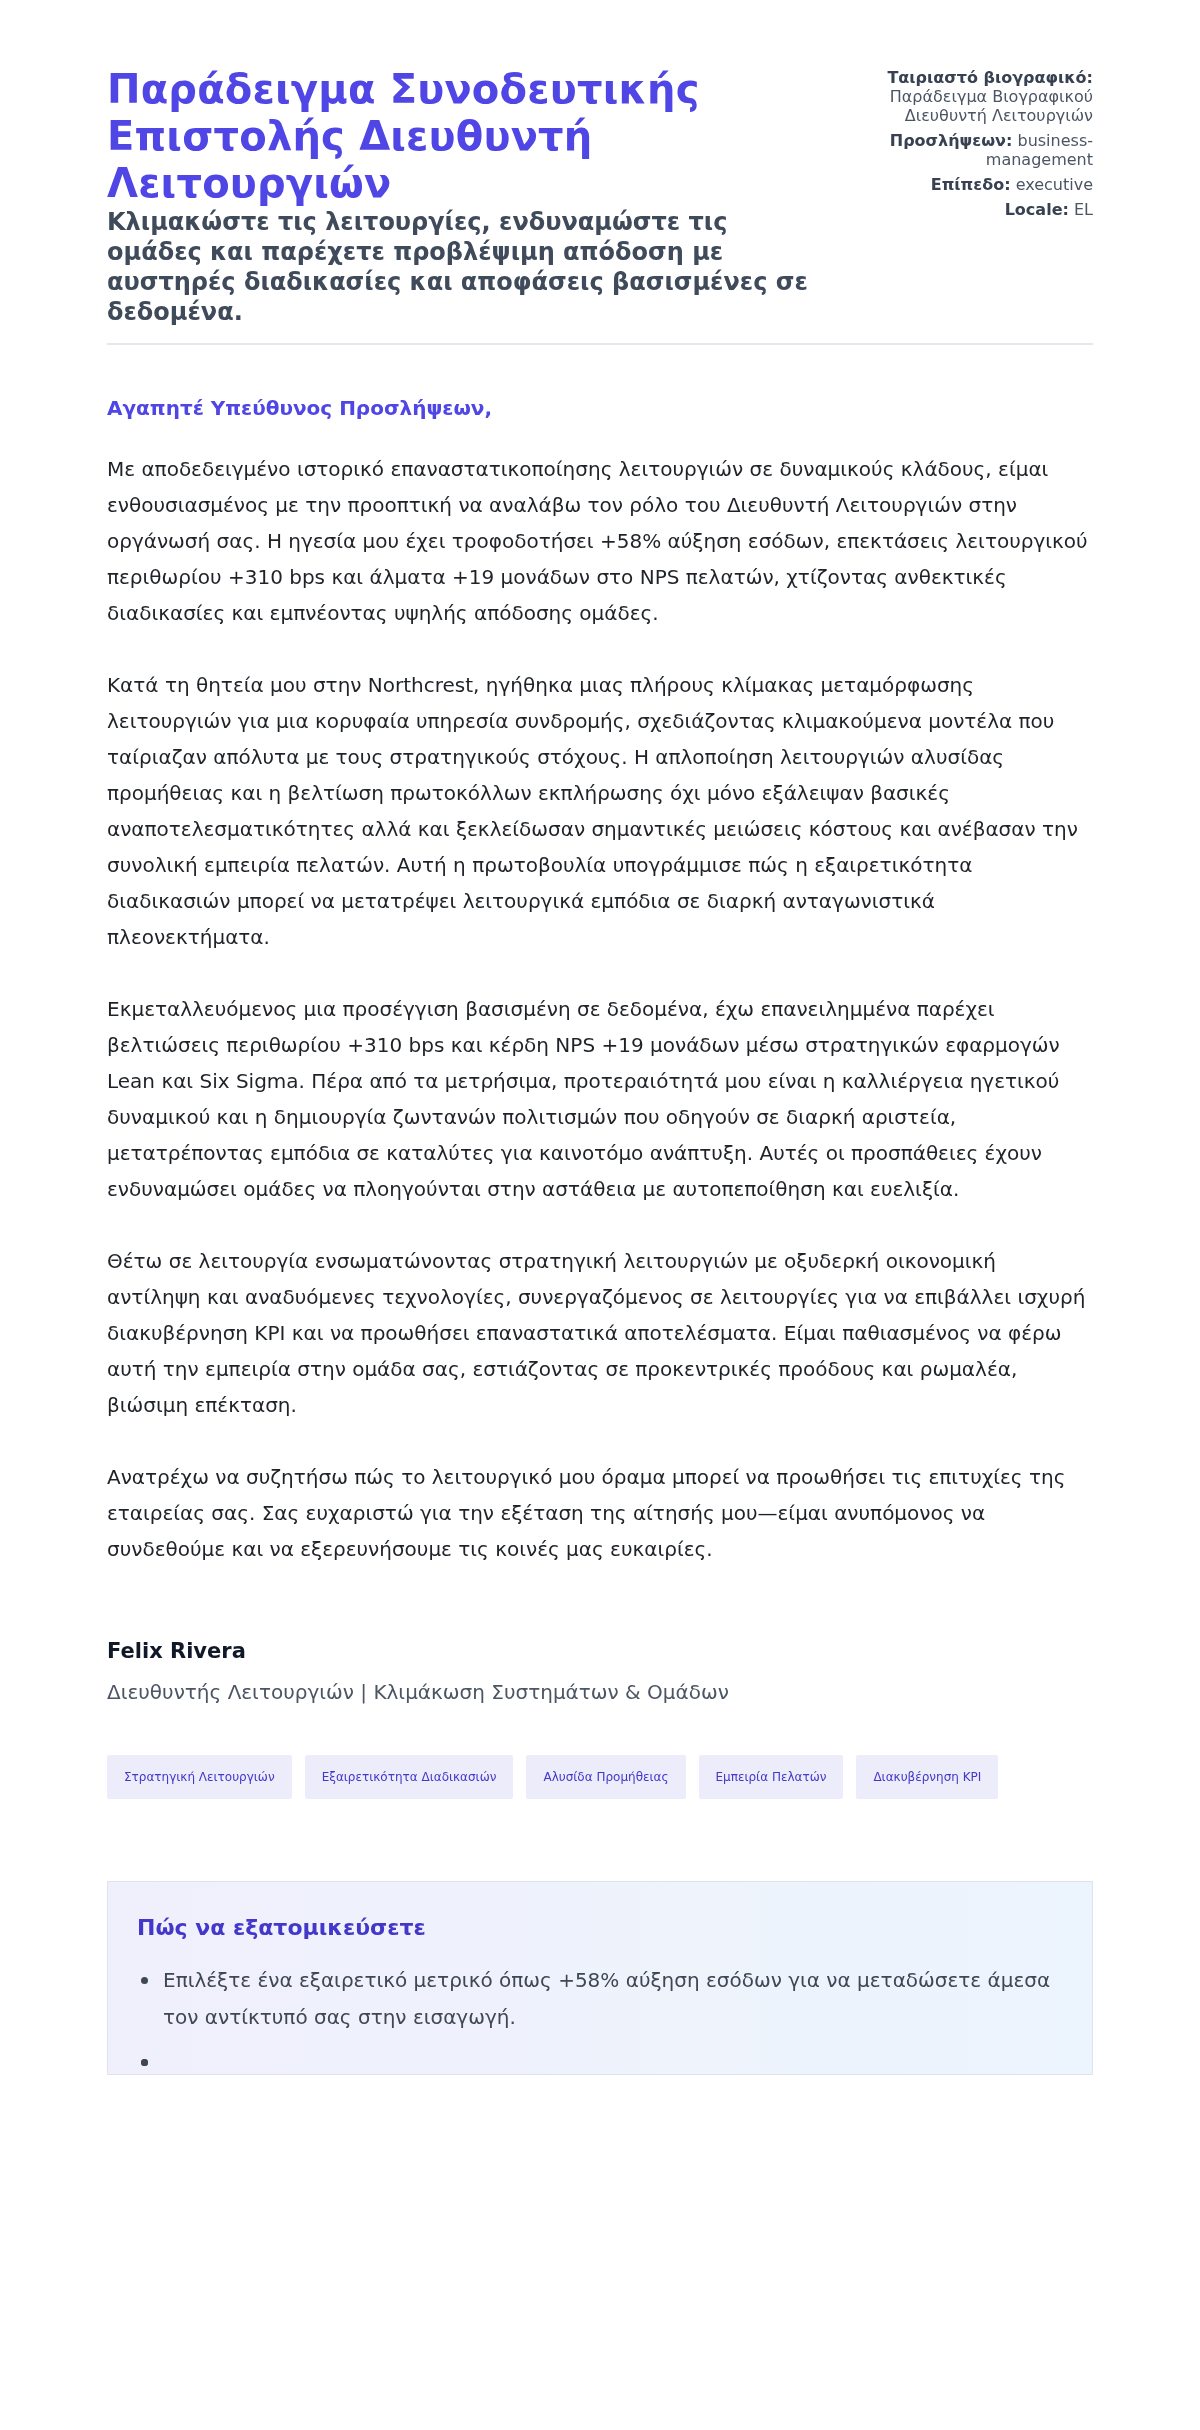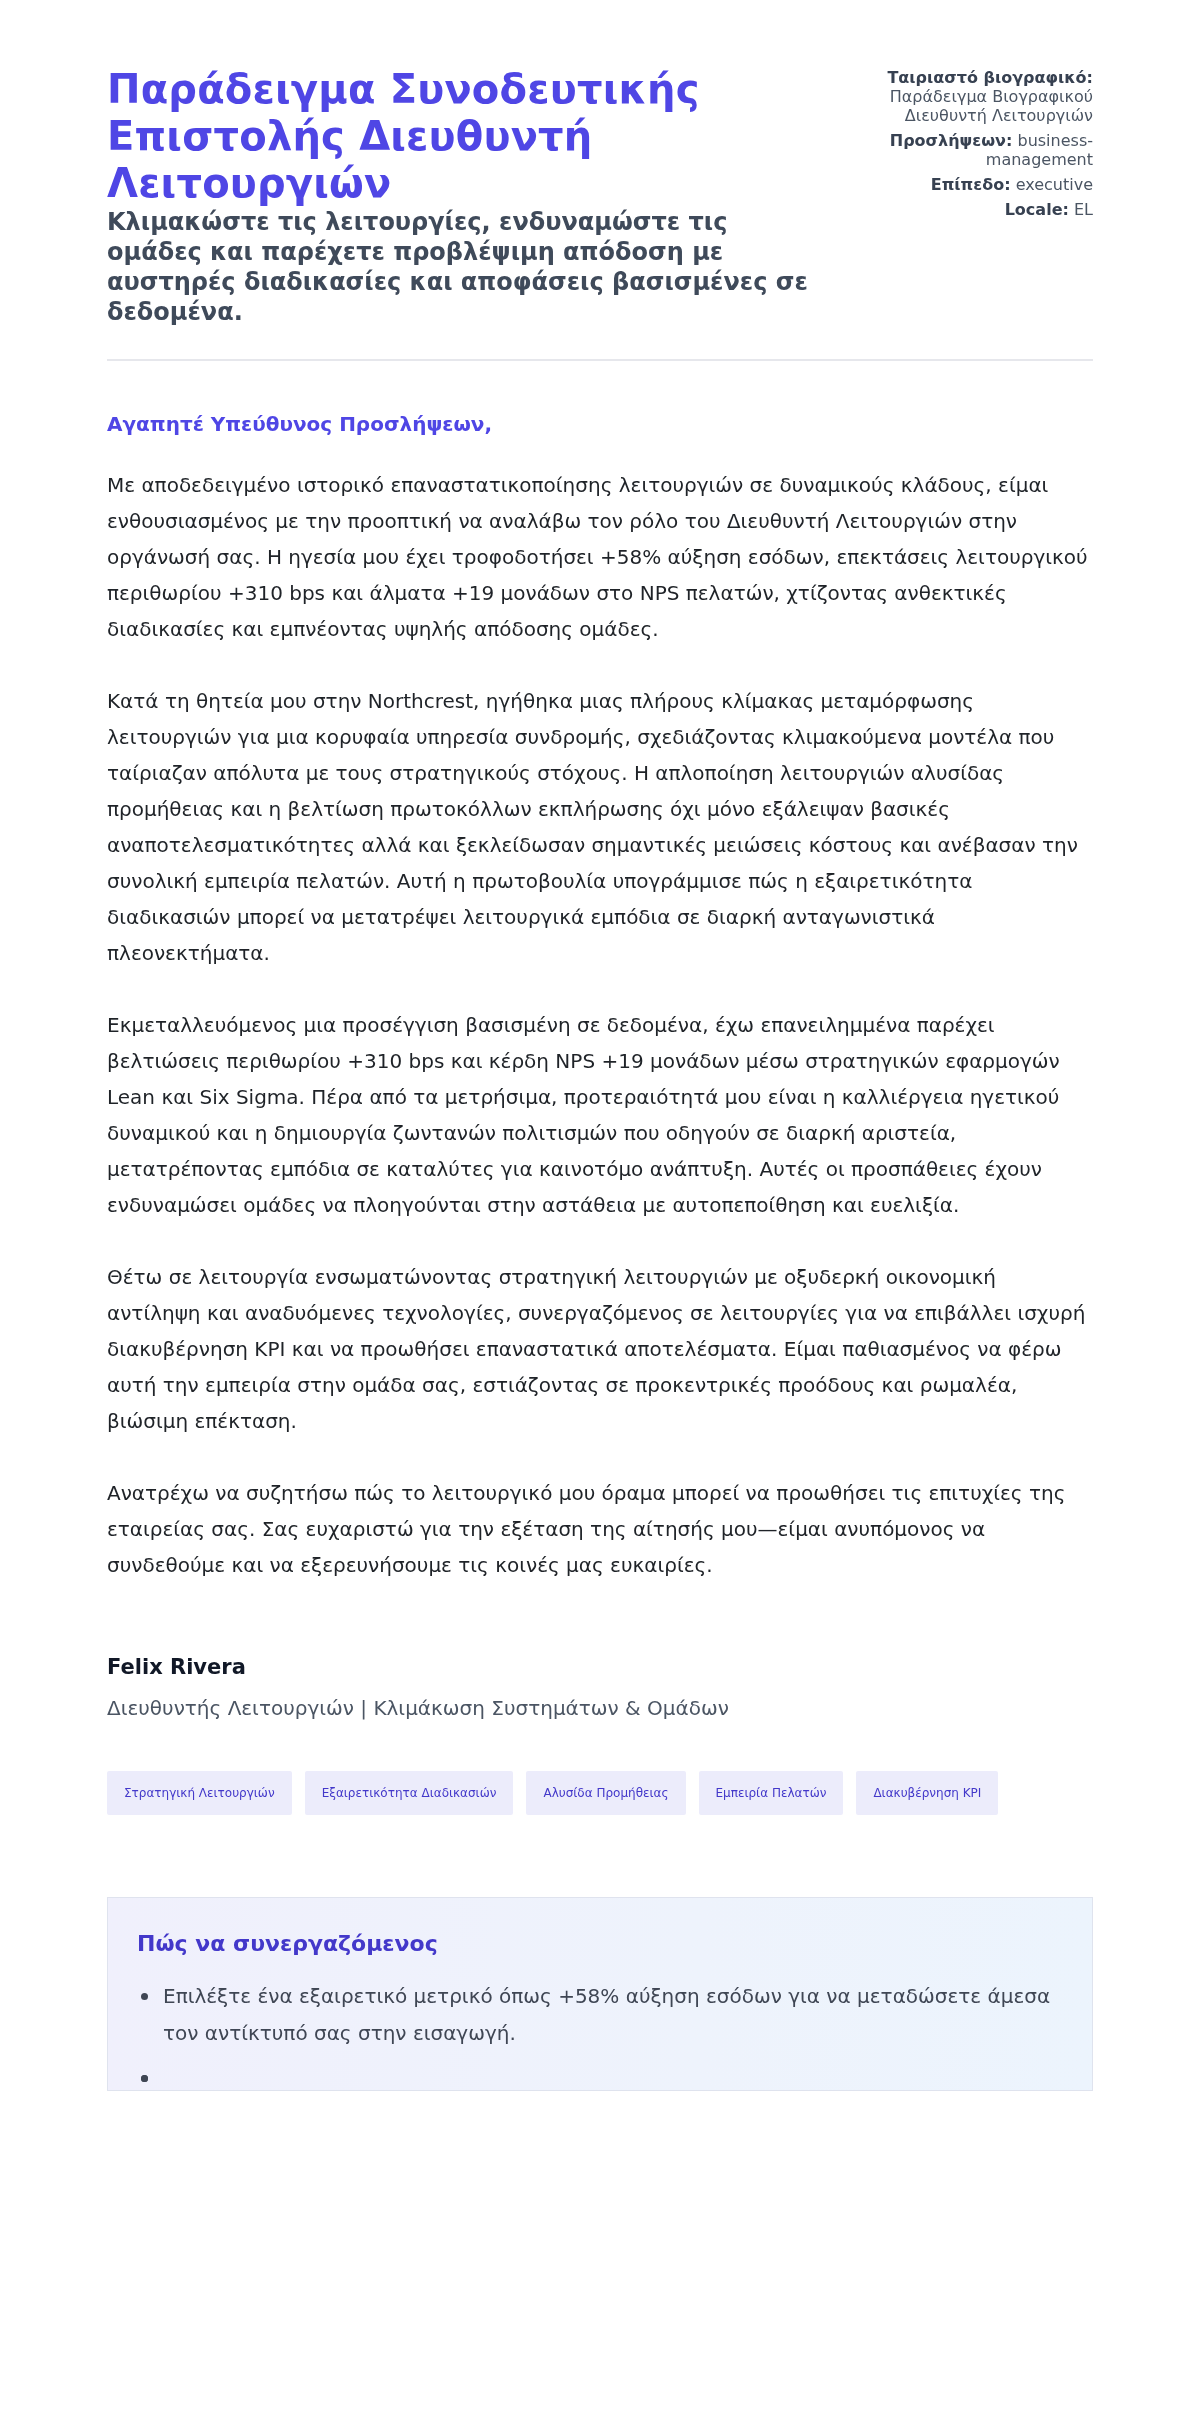--- a/index.html
+++ b/index.html
@@ -11,21 +11,21 @@
       color: #1f2328;
     }
     .page {
       width: 1200px;
       padding: 66px 107px 0 107px;
     }
     .header {
       display: flex;
       justify-content: space-between;
       align-items: flex-start;
-      padding-bottom: 32px;
+      padding-bottom: 16px;
       border-bottom: 2px solid #e6e7ec;
     }
     .header-left { width: 720px; }
     .title {
       font-size: 40px;
       line-height: 47px;
       font-weight: 700;
       color: #4f46e5;
       letter-spacing: 0.2px;
     }
@@ -175,21 +175,21 @@
 
   <div class="tags">
     <span class="tag">Στρατηγική Λειτουργιών</span>
     <span class="tag">Εξαιρετικότητα Διαδικασιών</span>
     <span class="tag">Αλυσίδα Προμήθειας</span>
     <span class="tag">Εμπειρία Πελατών</span>
     <span class="tag">Διακυβέρνηση KPI</span>
   </div>
 
   <aside class="tips">
-    <h2 class="tips-title">Πώς να συνεργαζόμενος</h2>
+    <h2 class="tips-title">Πώς να εξατομικεύσετε</h2>
     <ul class="tips-list">
       <li class="tips-item">
         <span class="bullet"></span>
         <span>Επιλέξτε ένα εξαιρετικό μετρικό όπως +58% αύξηση εσόδων για να μεταδώσετε άμεσα τον αντίκτυπό σας στην εισαγωγή.</span>
       </li>
       <li class="tips-item">
         <span class="bullet"></span>
       </li>
       <li class="tips-item">
         <span class="bullet"></span>

